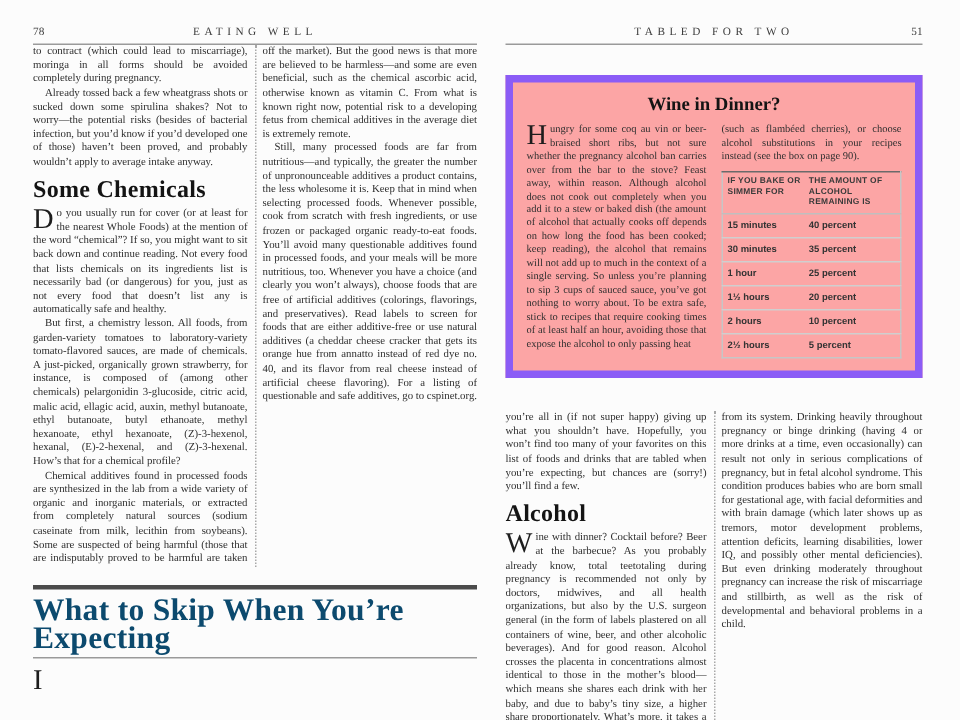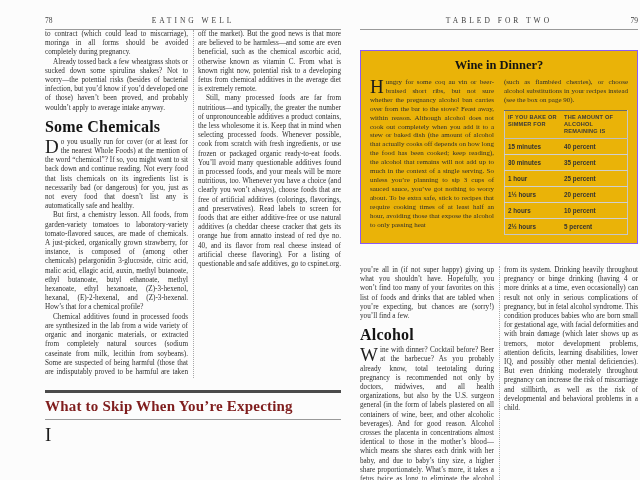--- a/index.html
+++ b/index.html
@@ -1,21 +1,21 @@
 <!DOCTYPE html>
 <html><head>
 <meta charset="utf-8">
 <style>
   html,body { margin:0; padding:0; background:#e8e8e8; }
   .spread {
     position:relative; width:640px; height:480px; background:#fcfcfc;
     font-family:"Liberation Serif","DejaVu Serif",serif; color:#2e2e2e;
     overflow:hidden;
   }
-  .page { position:absolute; top:0; height:480px;padding-left:23px; }
+  .page { position:absolute; top:0; height:480px; }
   .page-left  { left:0;   width:320px; }
   .page-right { left:311px; width:320px; }
   .page-inner-left  { margin:16px 4px 0 22px;  width:296px; }
   .page-inner-right { margin:16px 16px 0 26px; width:278px; }
 
   
   .runhead { position:relative; height:11px; font-size:7.5px; color:#3c3c3c; }
   .runhead .pagenum { position:absolute; top:0; font-size:7.5px; color:#3c3c3c; }
   .pagenum.left  { left:0; }
   .pagenum.right { right:0; }
@@ -41,35 +41,35 @@
     font-weight:bold; color:#141414; letter-spacing:0.2px; text-align:left;
   }
   .dropcap {
     float:left; font-size:19px; line-height:15.5px; padding:1px 2px 0 0;
     color:#1d1d1d;
   }
 
   
   .section-rule { border:none; border-top:3px solid #4b4b4b; margin:12px 0 0 0; }
   .section-title {
-    margin:4px 0 3px 0; font-size:15px; line-height:19px; font-weight:bold;
-    color:#7f1d1d; text-align:left; letter-spacing:0.2px;
+    margin:4px 0 3px 0; font-size:21px; line-height:19px; font-weight:bold;
+    color:#0c4a6e; text-align:left; letter-spacing:0.2px;
   }
   .section-subrule { border:none; border-top:1px solid #9a9a9a; margin:0 0 6px 0; }
   .bottom-cols {
     column-count:2; column-gap:10px; column-fill:auto;
     column-rule:1px dotted #a8a8a8;
     font-size:7.2px; line-height:9.2px; text-align:justify;
     height:32px; overflow:hidden;
   }
   .bottom-cols p { margin:0; }
 
   
   .wine-box {
-    margin-top:20px; border:1px solid #8b5cf6; background:#eab308;
+    margin-top:20px; border:5px solid #8b5cf6; background:#fca5a5;
     padding:6px 9px 8px 9px; height:178px; overflow:hidden;
   }
   .wine-box h3 {
     margin:1px 0 6px 0; text-align:center; font-size:12.5px; line-height:14px;
     font-weight:bold; color:#141414;
   }
   .box-cols { display:flex; gap:10px; }
   .box-col { width:50%; font-size:7px; line-height:8.9px; text-align:justify; }
   .box-col p { margin:0; }
 
@@ -119,21 +119,21 @@
       <div class="bottom-cols">
         <p><span class="dropcap">I</span></p>
       </div>
     </div>
   </div>
 
   <div class="page page-right">
     <div class="page-inner-right">
       <div class="runhead">
         <span class="head-title">TABLED FOR TWO</span>
-        <span class="pagenum right">79</span>
+        <span class="pagenum right">51</span>
       </div>
       <hr class="head-rule">
 
       <div class="wine-box">
         <h3>Wine in Dinner?</h3>
         <div class="box-cols">
           <div class="box-col">
             <p><span class="dropcap">H</span><span>ungry for some coq au vin or beer-braised short ribs, but not sure whether the pregnancy alcohol ban carries over from the bar to the stove? Feast away, within reason. Although alcohol does not cook out completely when you add it to a stew or baked dish (the amount of alcohol that actually cooks off depends on how long the food has been cooked; keep reading), the alcohol that remains will not add up to much in the context of a single serving. So unless you’re planning to sip 3 cups of sauced sauce, you’ve got nothing to worry about. To be extra safe, stick to recipes that require cooking times of at least half an hour, avoiding those that expose the alcohol to only passing heat</span></p>
           </div>
           <div class="box-col">

